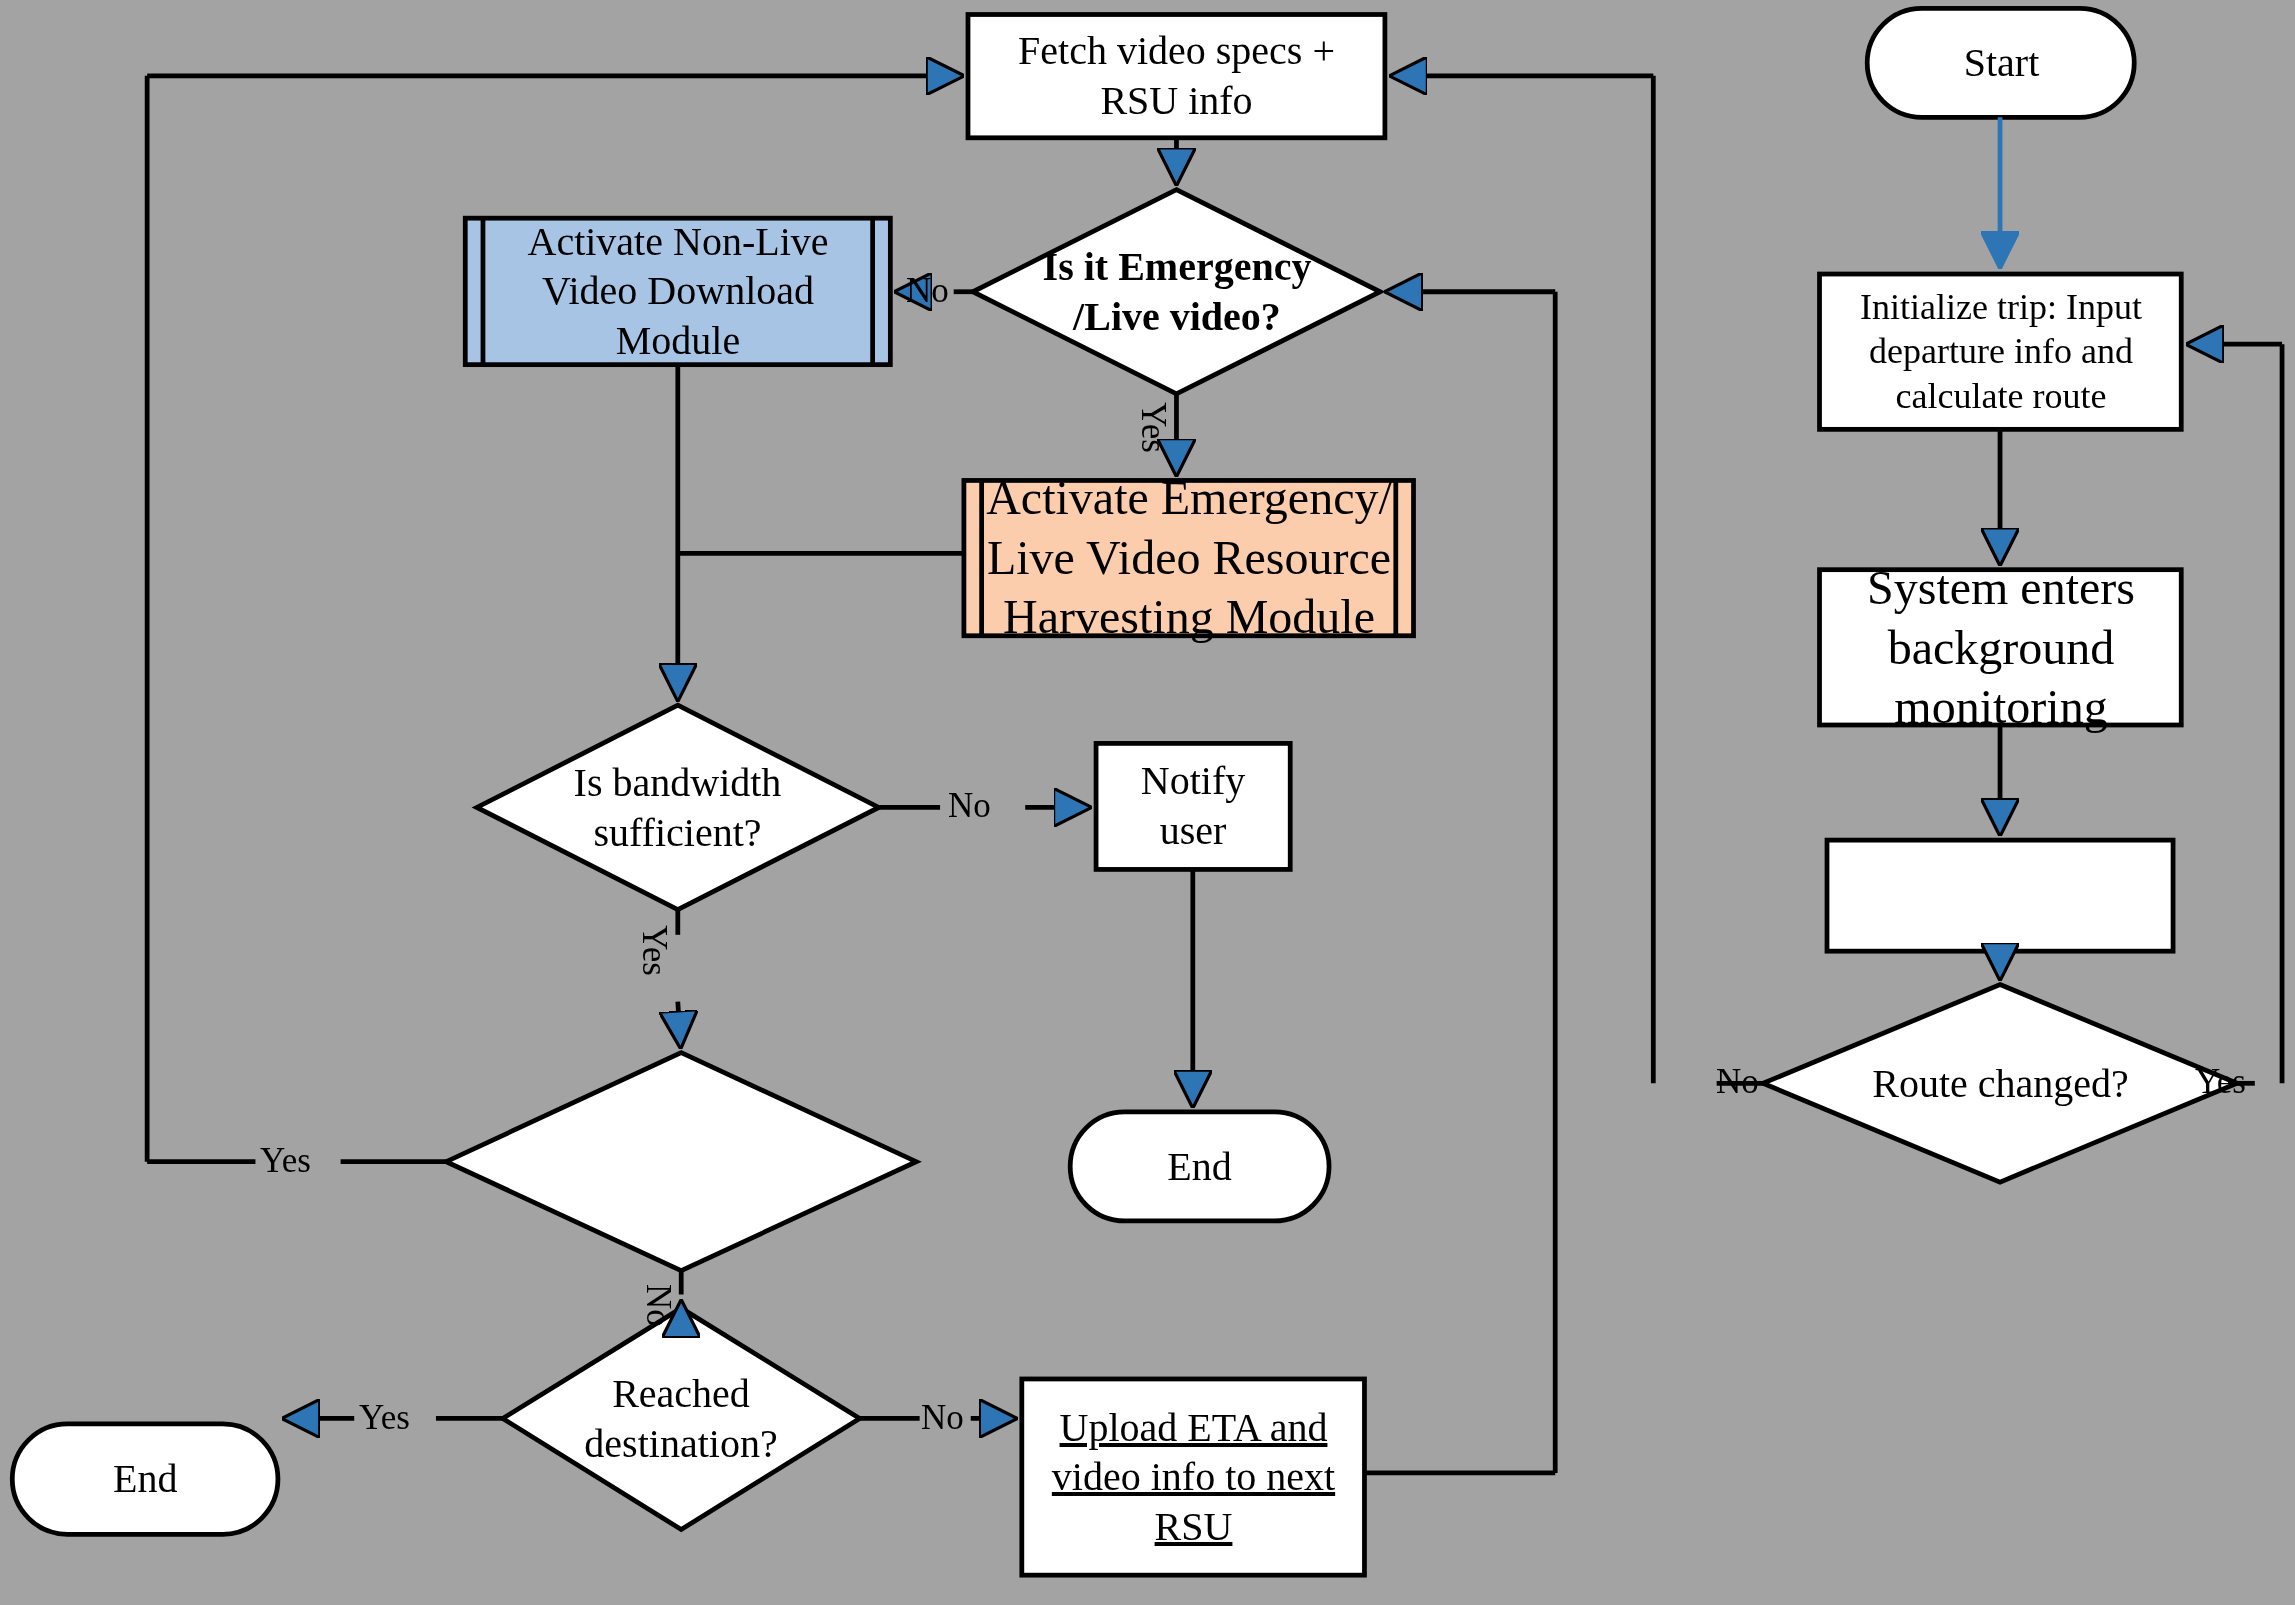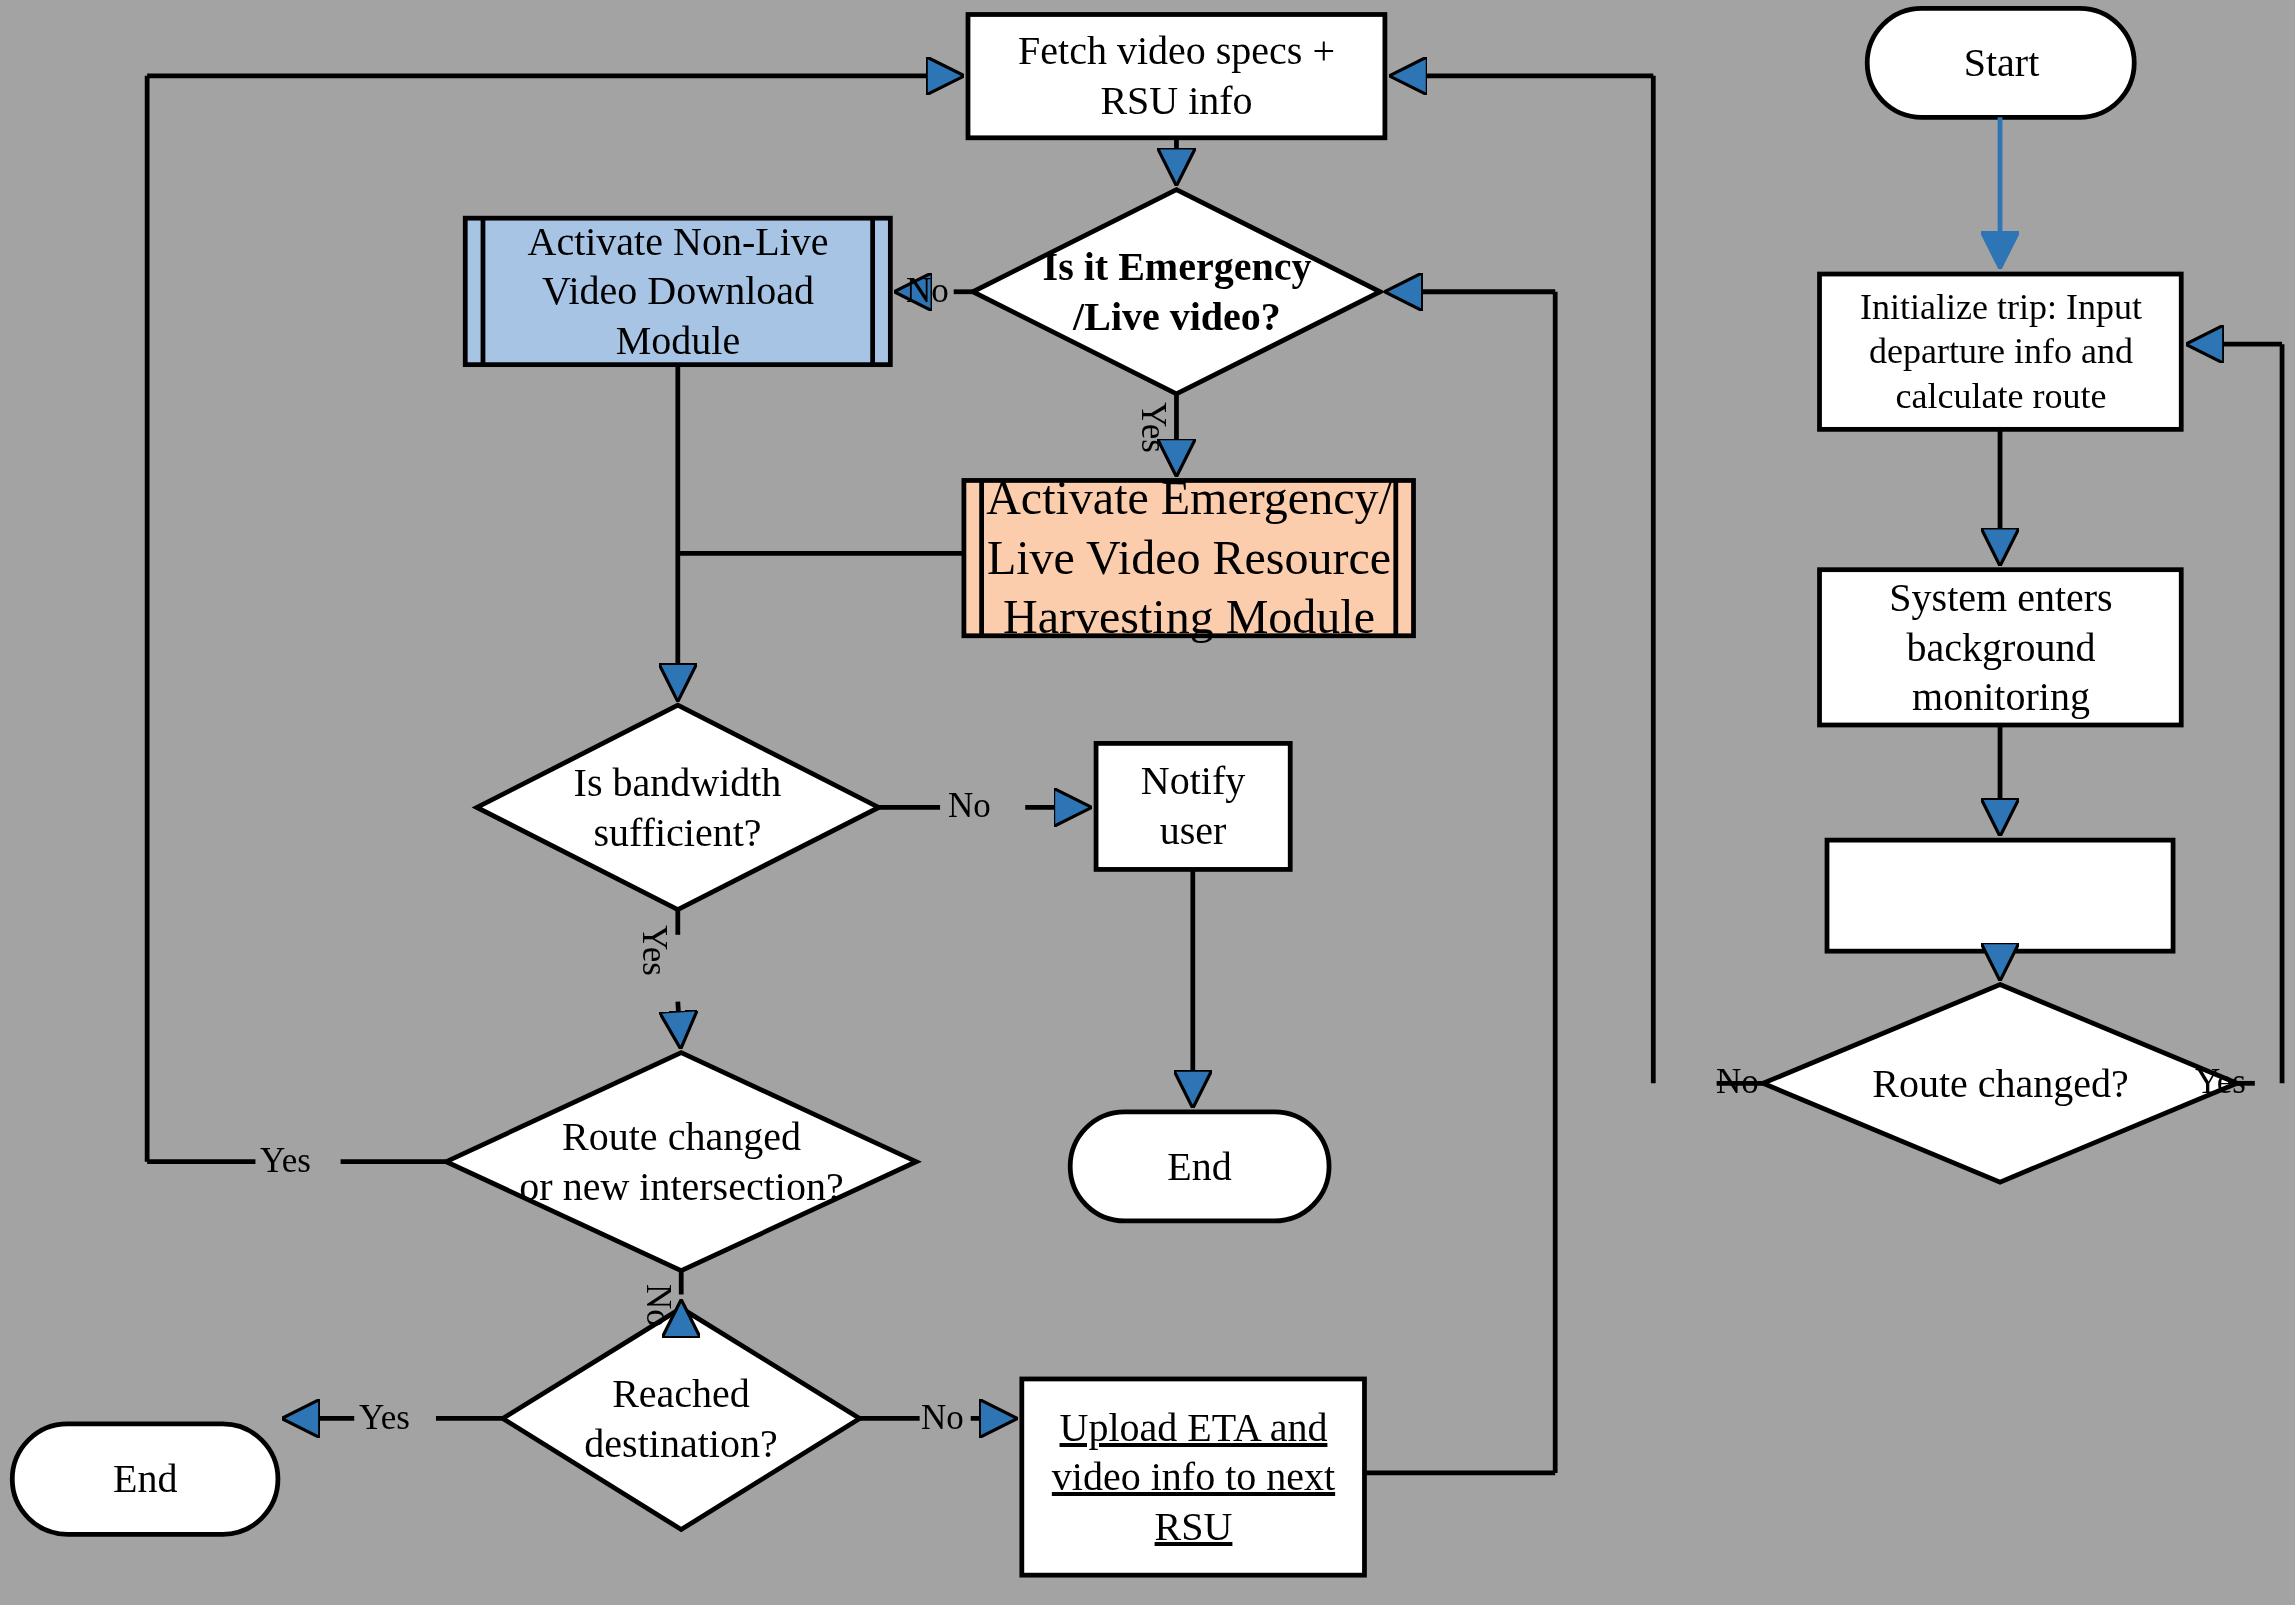--- a/index.html
+++ b/index.html
@@ -210,39 +210,37 @@
 Harvesting Module</div>
 
   <div class="nodetext" style="left:514px; top:736px; width:327px; height:143px; font-size:40px;">Is bandwidth
 sufficient?</div>
 
   <div class="nodetext" style="left:1096px; top:743px; width:194px; height:126px; font-size:40px;">Notify
 user</div>
 
   <div class="nodetext" style="left:1070px; top:1112px; width:259px; height:109px; font-size:40px;">End</div>
 
-  <div class="nodetext" style="left:477px; top:1090px; width:409px; height:143px; font-size:40px;">Route changed
-or new intersection?</div>
 
   <div class="nodetext" style="left:538px; top:1348px; width:286px; height:142px; font-size:40px;">Reached
 destination?</div>
 
   <div class="nodetext" style="left:12.3px; top:1424px; width:266px; height:110px; font-size:40px;">End</div>
 
   <div class="nodetext" style="left:1022px; top:1379px; width:343px; height:196px; font-size:40px;text-decoration:underline;">Upload ETA and
 video info to next
 RSU</div>
 
   <div class="nodetext" style="left:1868px; top:8.2px; width:267px; height:109px; font-size:40px;">Start</div>
 
   <div class="nodetext" style="left:1820px; top:274px; width:362px; height:155px; font-size:36px;">Initialize trip: Input
 departure info and
 calculate route</div>
 
-  <div class="nodetext" style="left:1820px; top:570px; width:362px; height:155px; font-size:40px;">System enters
+  <div class="nodetext" style="left:1820px; top:570px; width:362px; height:155px; font-size:48px;">System enters
 background
 monitoring</div>
 
 
   <div class="nodetext" style="left:1830px; top:1053px; width:341px; height:61px; font-size:40px;">Route changed?</div>
 
   <span class="edgelabel" style="left:906px; top:273px;">No</span>
 
   <span class="edgelabel rot" style="left:1171px; top:402px; transform: rotate(90deg);">Yes</span>
 

